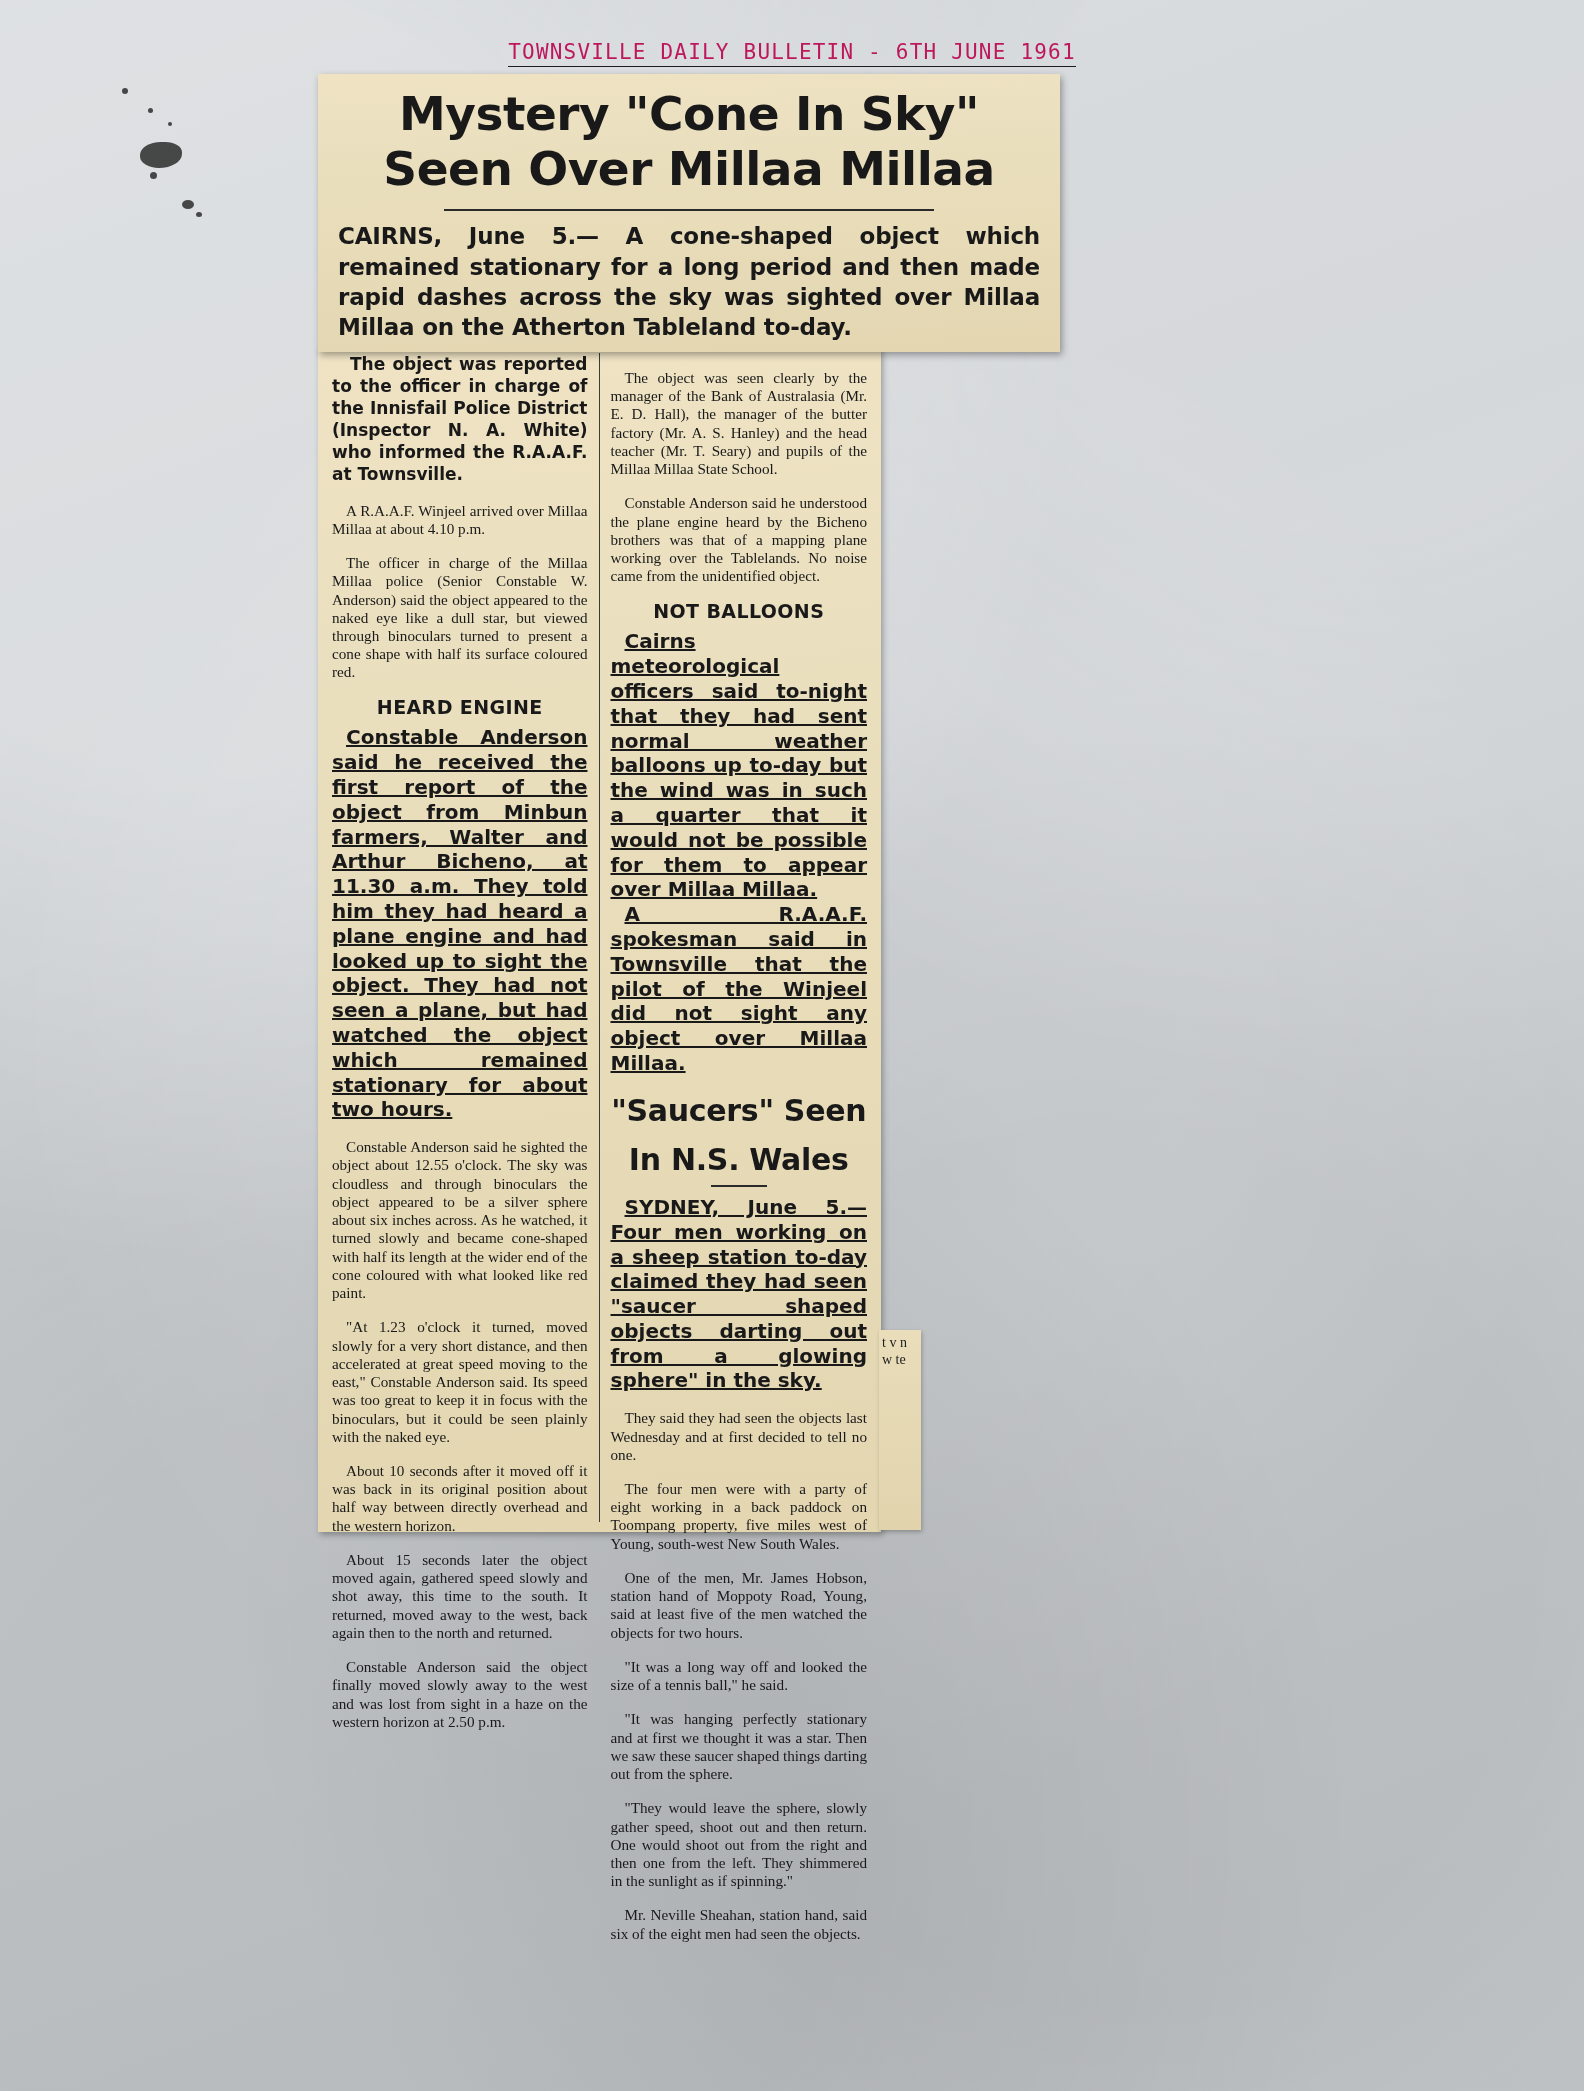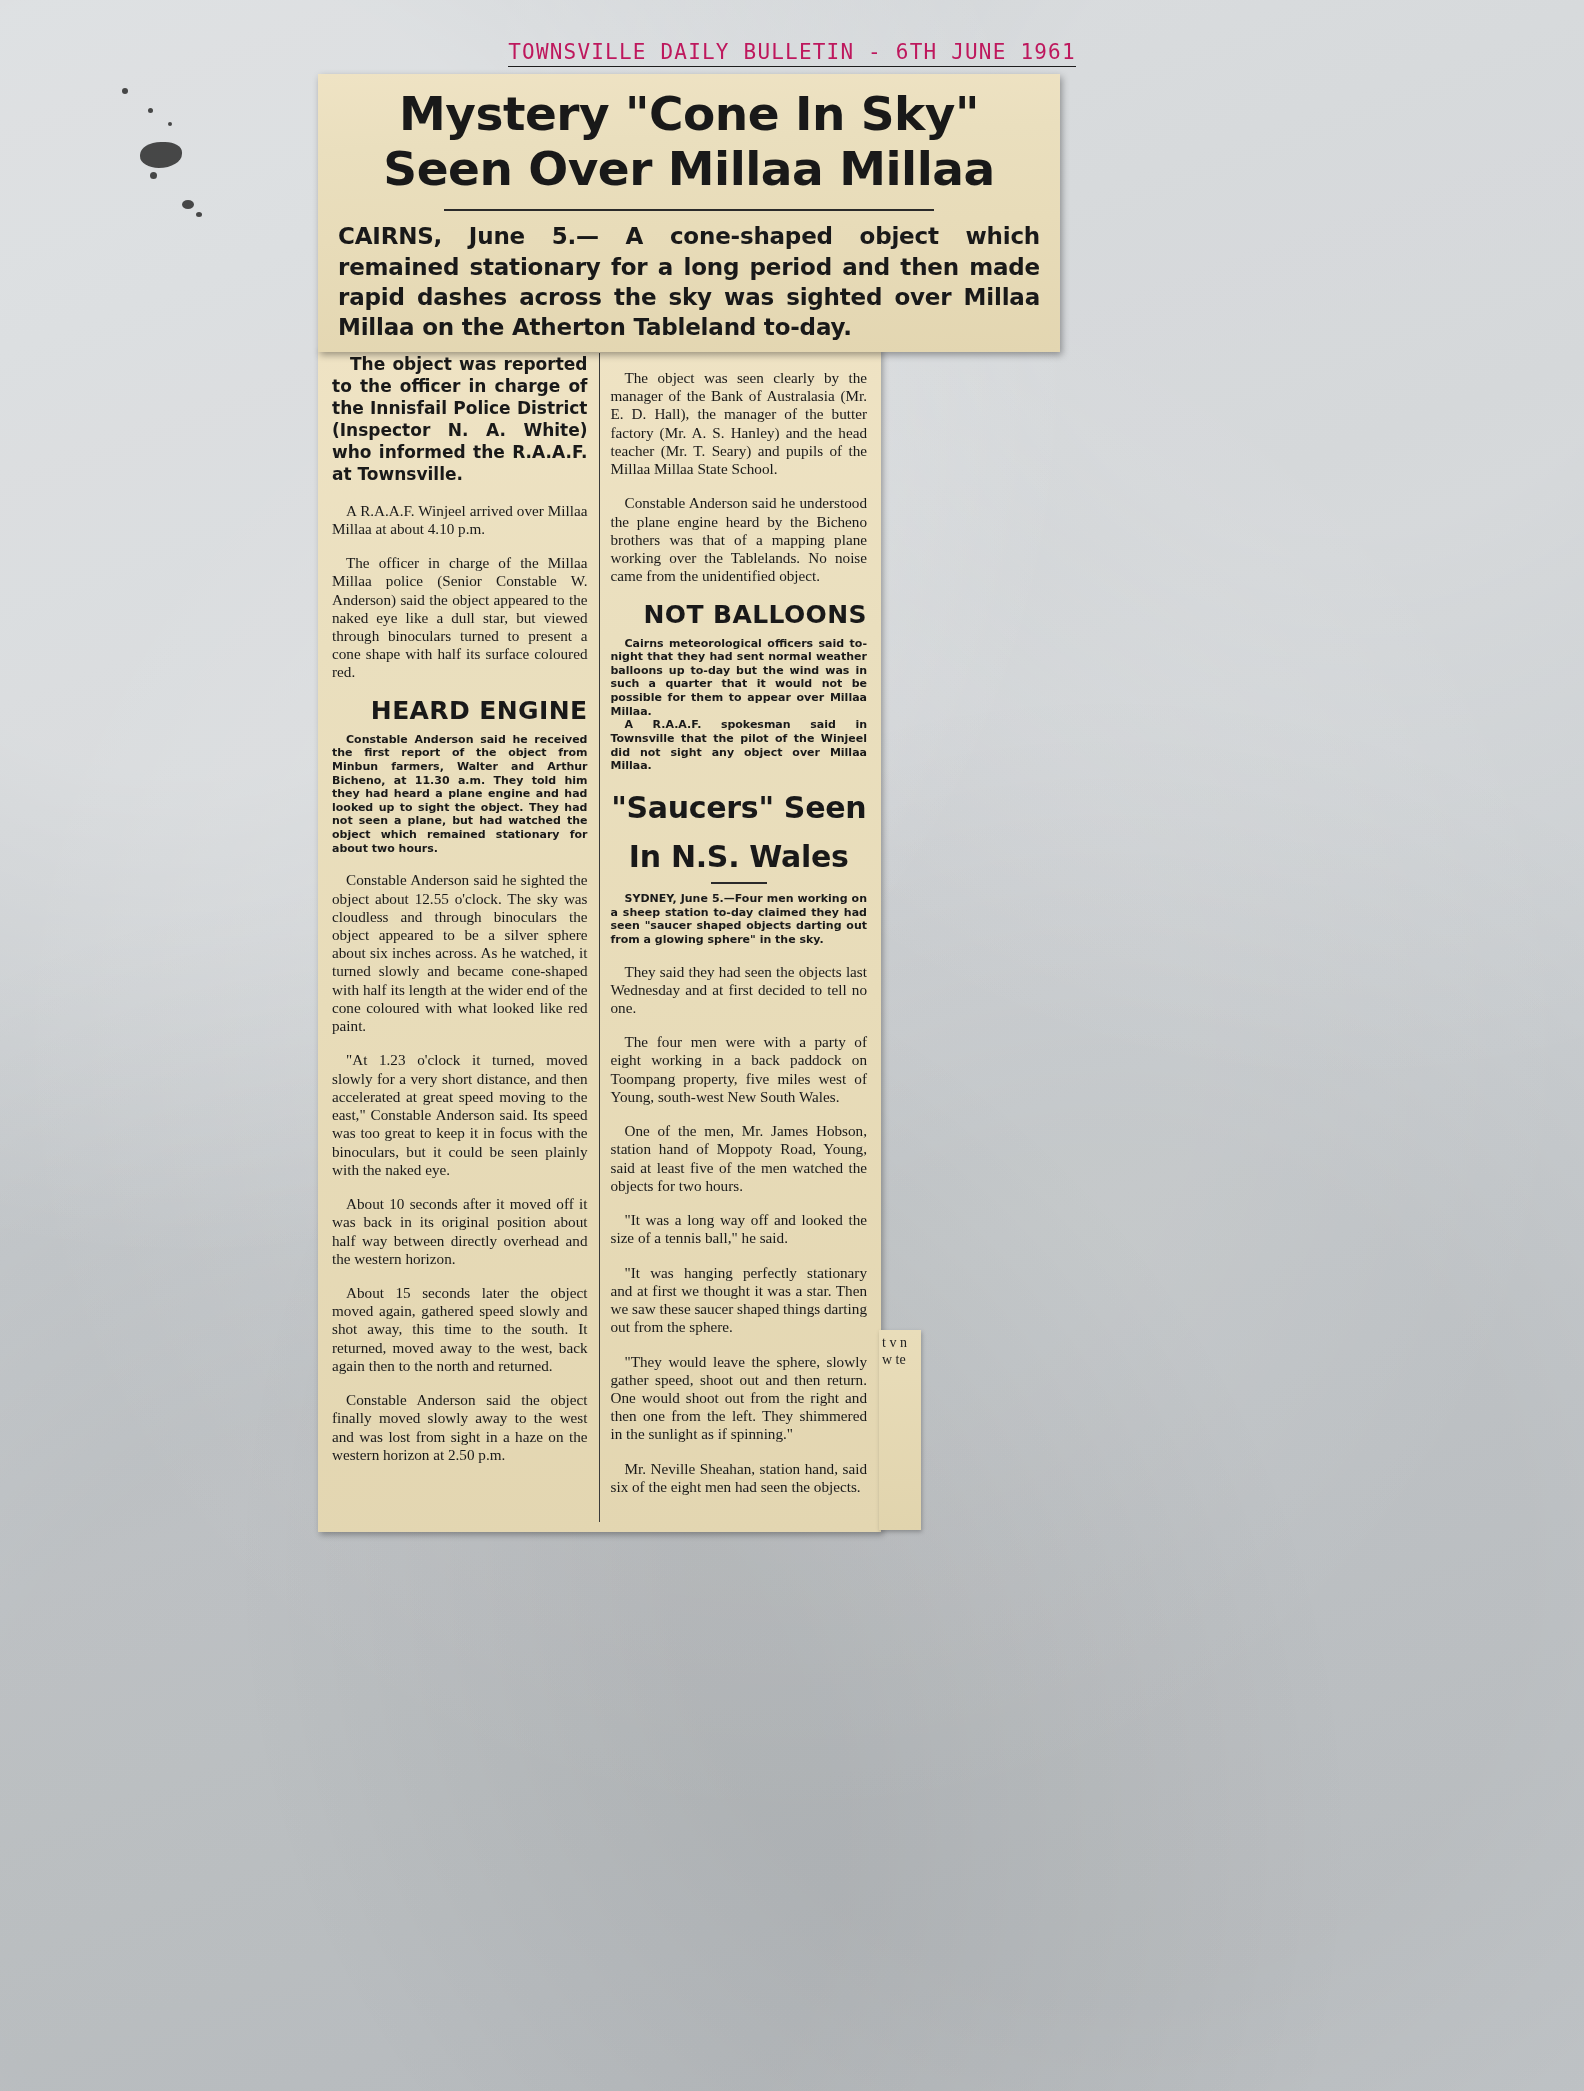--- a/index.html
+++ b/index.html
@@ -95,42 +95,43 @@
     font-weight:bold;
     font-size:17px;
     line-height:1.3;
     text-align:justify;
     text-indent:18px;
     margin-bottom:8px;
   }
   .subhead{
     font-family:"DejaVu Sans","Liberation Sans",sans-serif;
     font-weight:bold;
-    font-size:25px;
-    text-align:right;
+    font-size:19px;
+    text-align:center;
     letter-spacing:.4px;
     margin:14px 0 7px 0;
   }
   .subhead2{
     font-family:"DejaVu Sans","Liberation Sans",sans-serif;
     font-weight:bold;
     font-size:30px;
     line-height:1.12;
     text-align:center;
     margin:18px 0 4px 0;
     letter-spacing:-0.3px;
   }
   .mini-rule{width:56px;height:2px;background:#2a2a2a;margin:8px auto 8px auto;}
   .boldpara{
     font-family:"DejaVu Sans","Liberation Sans",sans-serif;
     font-weight:bold;
-    font-size:11px;
+    font-size:20px;
     line-height:1.24;
     text-align:justify;
     text-indent:14px;
+    text-decoration:underline;
   }
   
   .sliver{
     position:absolute;left:879px;top:1330px;width:42px;height:200px;
     background:linear-gradient(180deg,#e9ddba,#e1d4ad);
     font-size:14px;line-height:1.22;color:#222;
     padding:4px 3px;box-sizing:border-box;overflow:hidden;
     box-shadow:1px 2px 4px rgba(0,0,0,.25);
   }
 </style>

